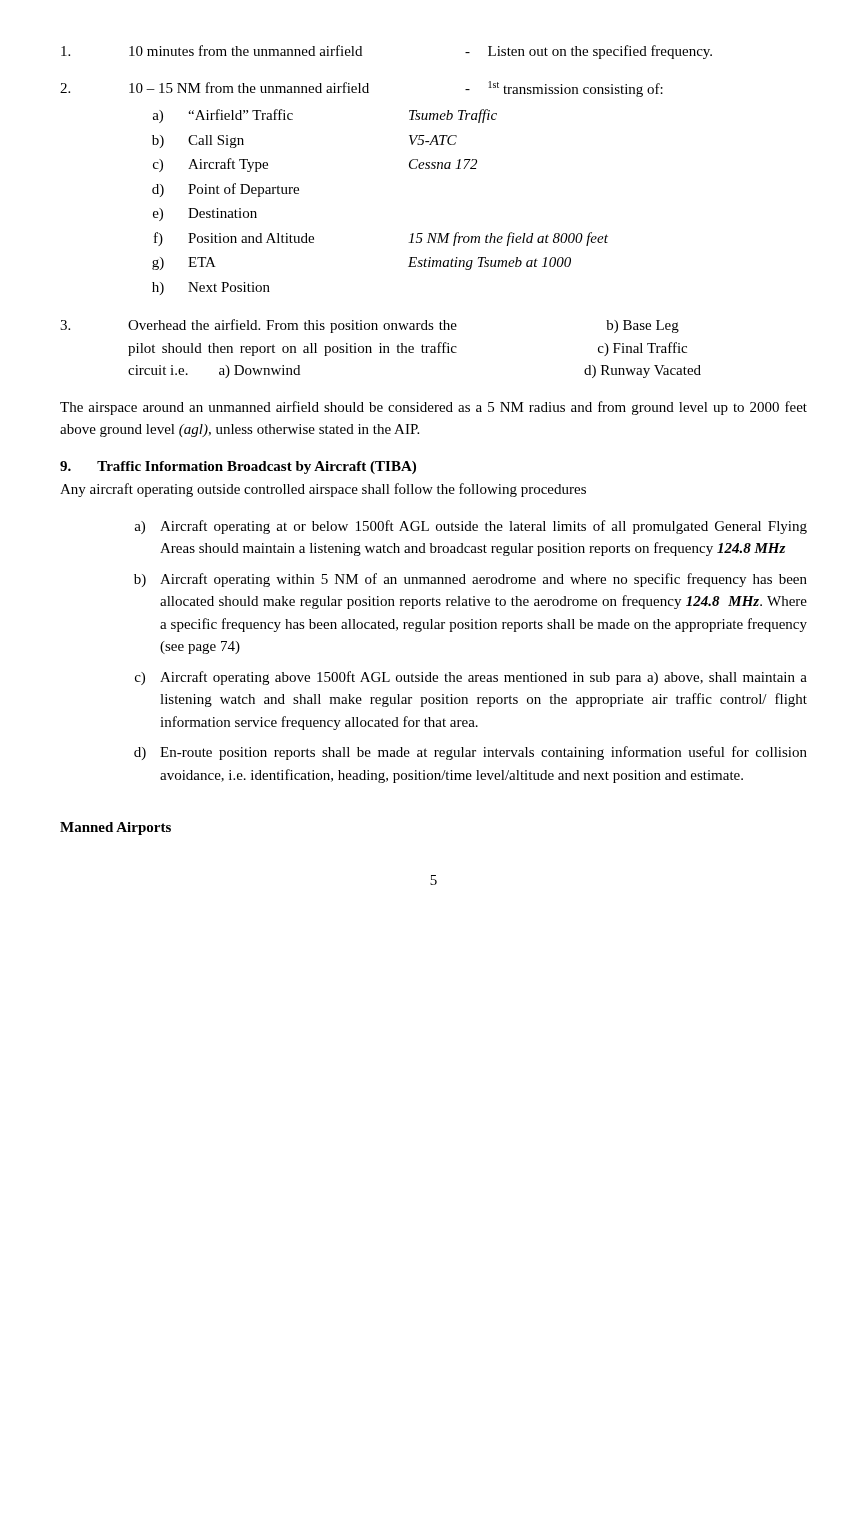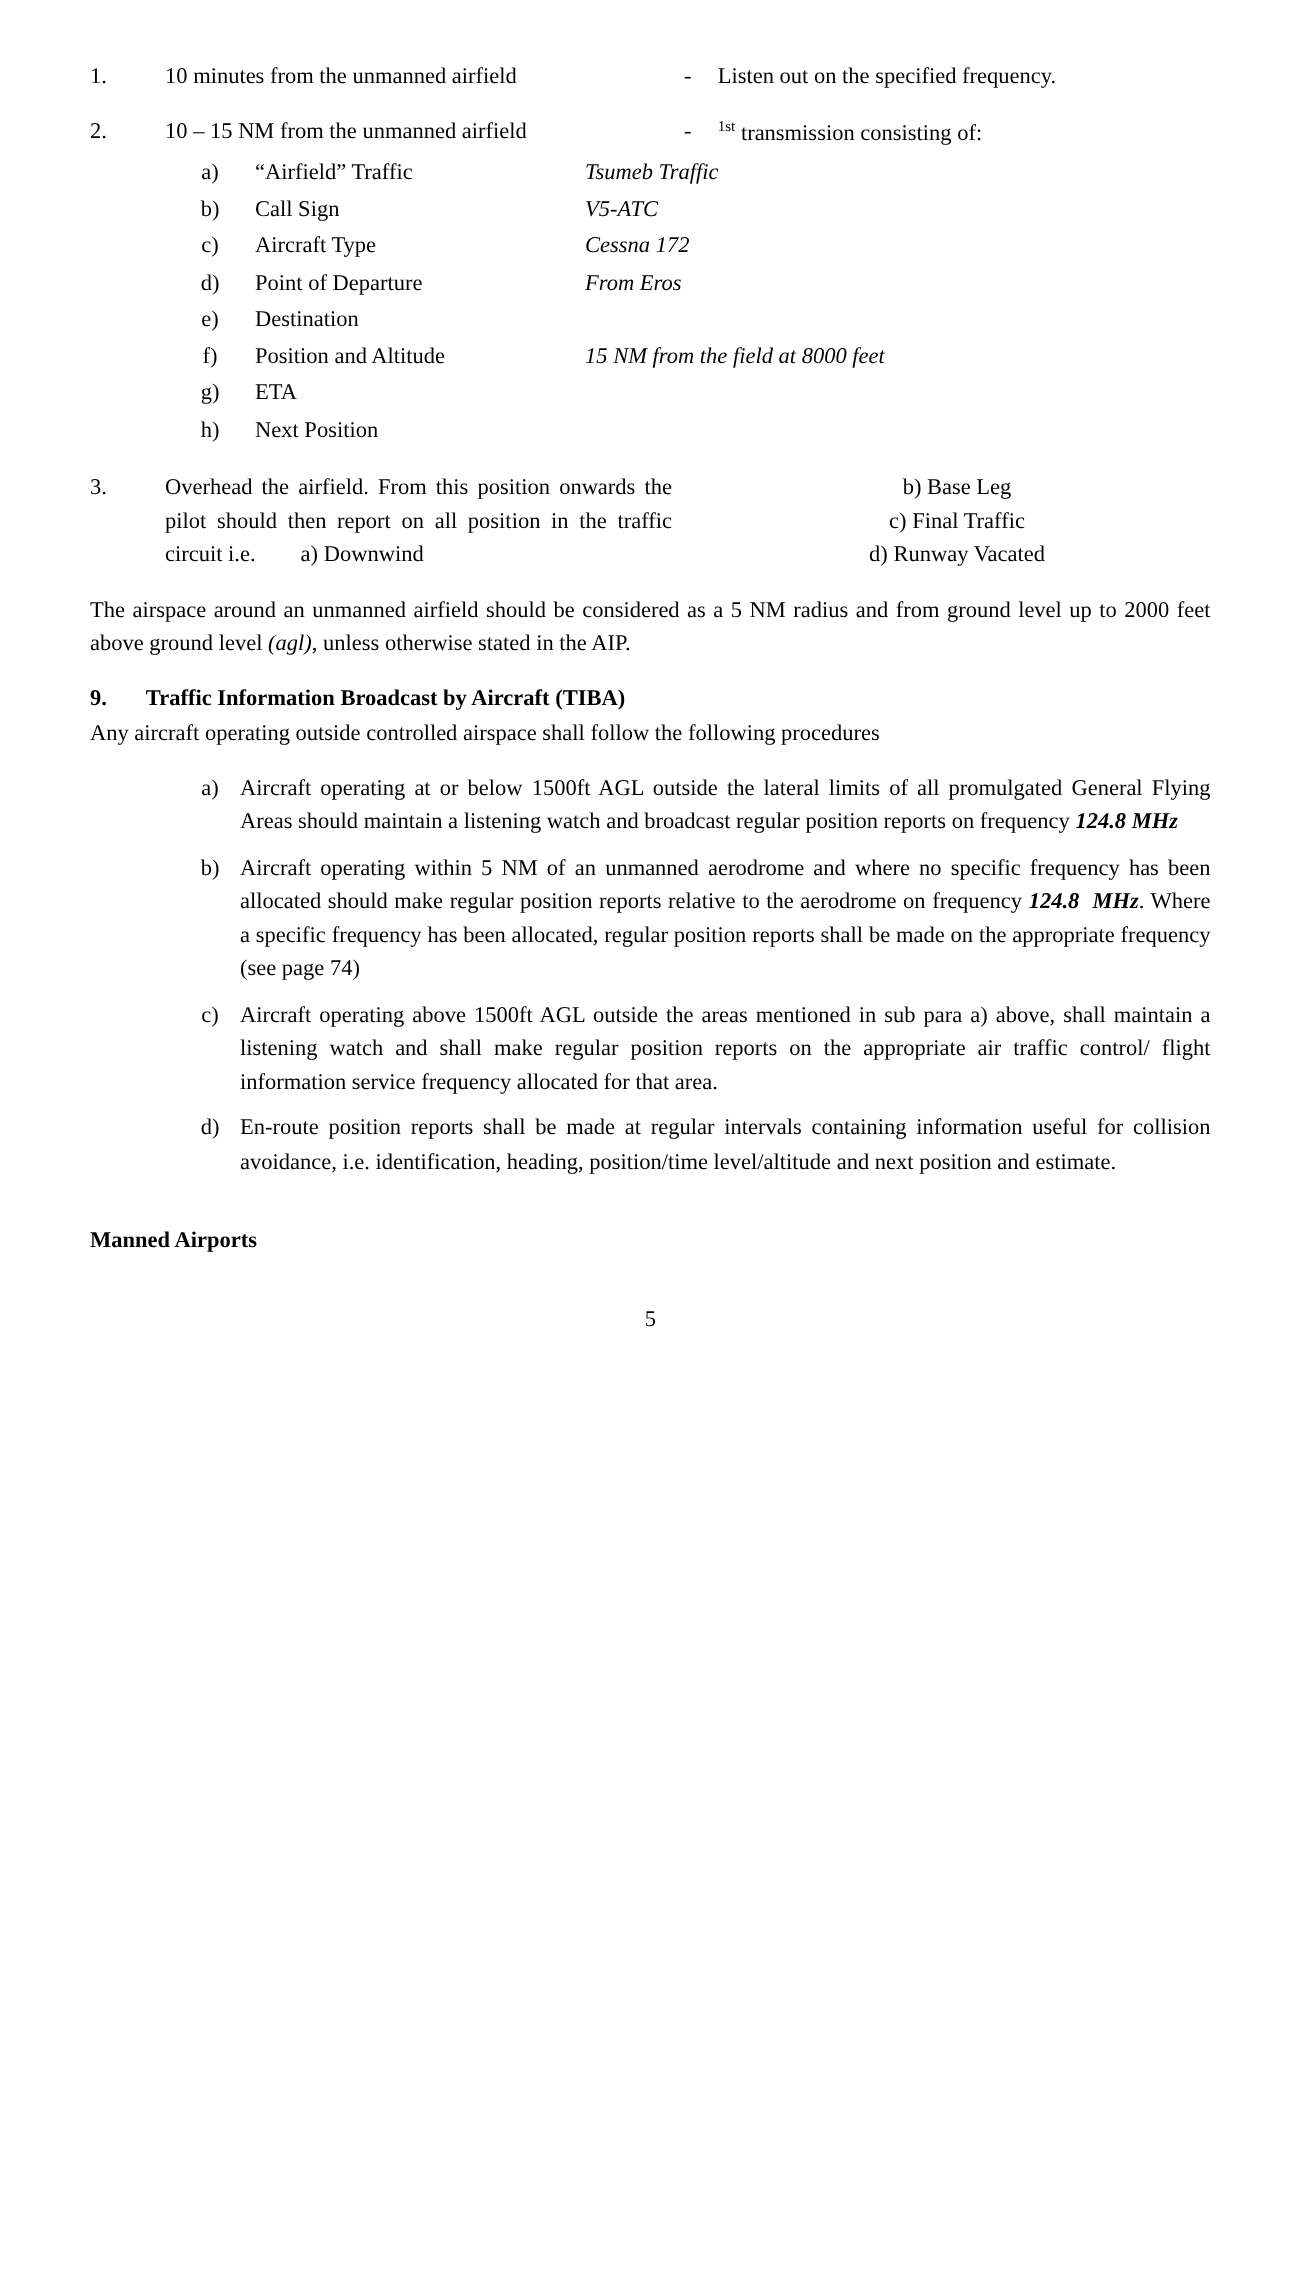--- a/index.html
+++ b/index.html
@@ -20,20 +20,21 @@
     .section-row {
       display: flex;
       margin-bottom: 8px;
     }
     .section-num {
       min-width: 50px;
       font-size: 15px;
     }
     .section-content {
       flex: 1;
+      margin-left: 18px;
     }
     .item-row {
       display: flex;
       margin-bottom: 2px;
     }
     .item-label {
       min-width: 60px;
       text-align: center;
     }
     .item-desc {
@@ -144,37 +145,37 @@
 
       <div class="item-row">
         <div class="item-label">c)</div>
         <div class="item-desc">Aircraft Type</div>
         <div class="item-value"><em>Cessna 172</em></div>
       </div>
 
       <div class="item-row">
         <div class="item-label">d)</div>
         <div class="item-desc">Point of Departure</div>
-        <div class="item-value"><em>From Eros</em></div>
       </div>
 
       <div class="item-row">
         <div class="item-label">e)</div>
         <div class="item-desc">Destination</div>
       </div>
 
       <div class="item-row">
         <div class="item-label">f)</div>
         <div class="item-desc">Position and Altitude</div>
         <div class="item-value"><em>15 NM from the field at 8000 feet</em></div>
       </div>
 
       <div class="item-row">
         <div class="item-label">g)</div>
         <div class="item-desc">ETA</div>
+        <div class="item-value"><em>Estimating Tsumeb at 1000</em></div>
       </div>
 
       <div class="item-row">
         <div class="item-label">h)</div>
         <div class="item-desc">Next Position</div>
       </div>
     </div>
   </div>
 </div>
 

